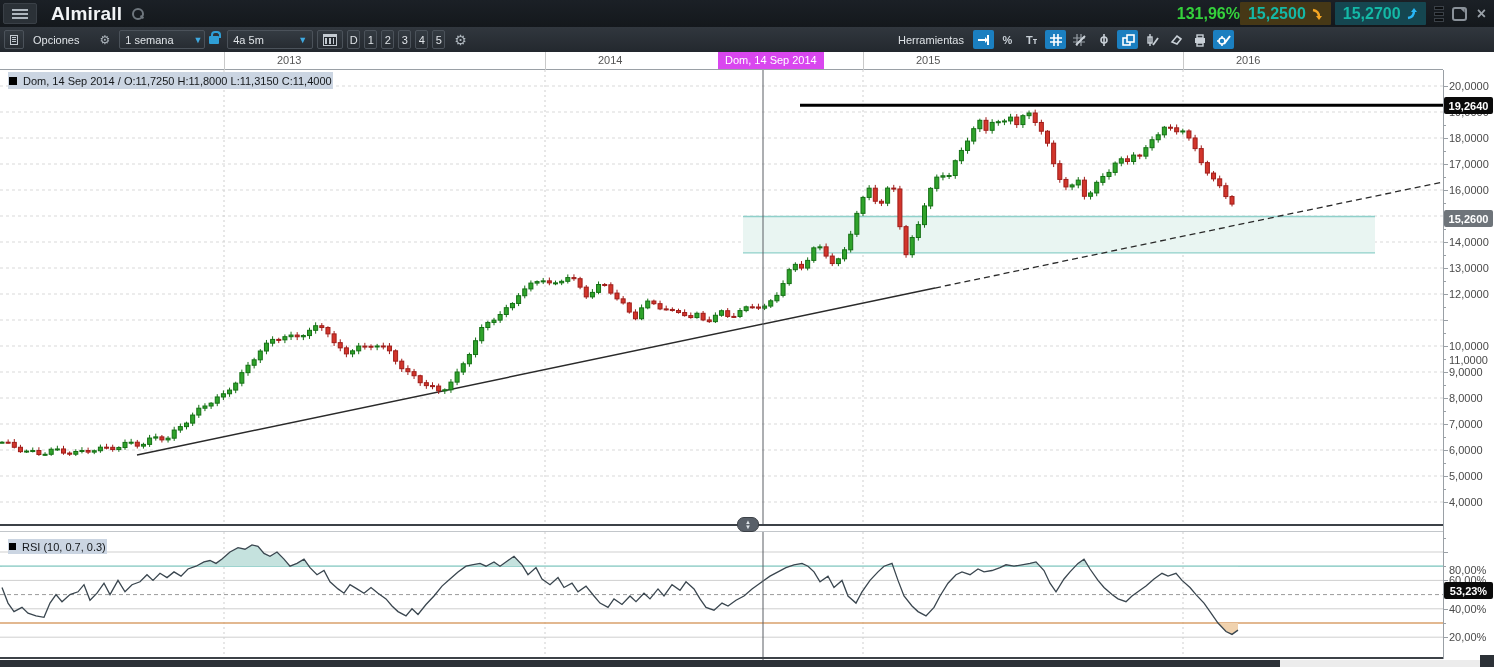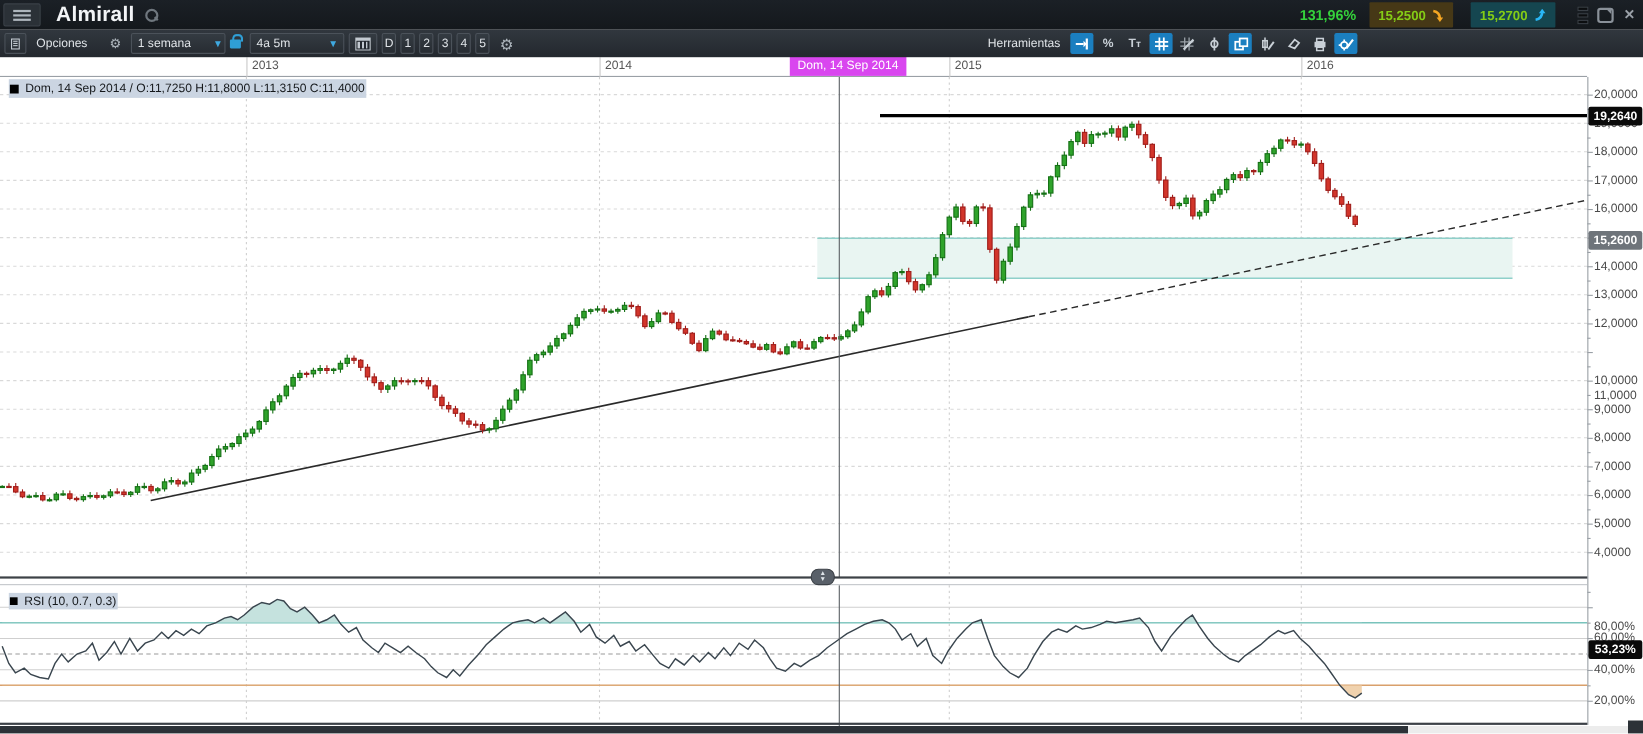--- a/index.html
+++ b/index.html
@@ -13,23 +13,23 @@
   #hamburger { width:34px; height:21px; margin-left:3px; background:#2b3137; border:1px solid #3a4047;
                border-radius:2px; display:flex; flex-direction:column; justify-content:center; gap:2px; align-items:center; cursor:pointer; }
   #hamburger i { display:block; width:16px; height:2px; background:#aeb6bd; }
   #title { color:#f2f4f6; font-size:19px; font-weight:bold; margin-left:14px; letter-spacing:.2px; }
   .mag { position:relative; width:12px; height:12px; margin-left:10px; }
   .mag::before { content:""; position:absolute; left:0; top:0; width:8px; height:8px;
                  border:2px solid #6f777e; border-radius:50%; }
   .mag::after { content:""; position:absolute; left:8px; top:8px; width:4px; height:2px;
                 background:#6f777e; transform:rotate(45deg); }
   #topbar-right { margin-left:auto; display:flex; align-items:center; height:100%; }
-  #pct { color:#35d23c; font-size:13px; font-weight:bold; margin-right:12px; }
+  #pct { color:#35d23c; font-size:16px; font-weight:bold; }
   .price-btn { height:23px; padding:0 8px; display:flex; align-items:center; gap:5px;
-               color:#84cc16; font-size:12px; font-weight:bold; cursor:pointer; border-radius:1px; margin-right:16px; }
+               color:#14b8a6; font-size:16px; font-weight:bold; cursor:pointer; border-radius:1px; margin-right:4px; }
   #sell-btn { background:#463816; }
   #buy-btn  { background:#154650; }
   #grip { width:12px; height:22px; display:flex; flex-direction:column; gap:2px; justify-content:center; margin:0 6px 0 4px; cursor:pointer; }
   #grip i { display:block; width:10px; height:4px; background:#0c0e10; border:1px solid #3a4047; }
   #popout { width:15px; height:14px; border:2px solid #8a9199; border-radius:3px; position:relative; margin-right:10px; cursor:pointer; }
   #popout::after { content:"◥"; position:absolute; right:0px; top:-3px; font-size:7px; color:#8a9199; }
   #close-x { color:#9aa1a8; font-size:16px; font-weight:bold; margin-right:8px; cursor:pointer; line-height:1; }
 
   
   #toolbar { position:absolute; left:0; top:27px; width:1494px; height:25px;
@@ -53,21 +53,21 @@
   #tools { margin-left:auto; display:flex; align-items:center; margin-right:260px; }
   #tools .label { margin-right:6px; }
   .icon-btn { width:21px; height:19px; border-radius:2px; display:flex; align-items:center; justify-content:center; margin-left:3px; cursor:pointer; }
   .icon-btn.sel { background:#1b7fc0; }
   .icon-btn svg { display:block; }
   .glyph { font-size:11px; color:#c9d0d7; font-weight:bold; }
 
   
   #year-header { position:absolute; left:0; top:52px; width:1443px; height:18px; background:#fff;
                  border-bottom:1px solid #9aa0a6; z-index:10; }
-  .year-label { position:absolute; top:2px; font-size:11px; color:#555; }
+  .year-label { position:absolute; top:2px; font-size:11px; color:#555;margin-left:48px; }
   .year-tick { position:absolute; top:0; width:1px; height:18px; background:#c9c9c9; }
   #axis-col { position:absolute; left:1443px; top:52px; width:51px; height:607px; background:#fff; z-index:10; }
   #axis-line { position:absolute; left:1443px; top:70px; width:1px; height:589px; background:#9aa0a6; z-index:11; }
   .price-label { position:absolute; left:1449px; font-size:11px; color:#4a4a4a; z-index:11; }
   .tick { position:absolute; left:1443px; height:1px; background:#9aa0a6; z-index:11; }
   .badge { position:absolute; left:1444px; width:49px; height:17px; color:#fff; font-size:11px; font-weight:bold;
            display:flex; align-items:center; justify-content:center; border-radius:2px; z-index:12; }
   .badge.black { background:#0a0a0a; }
   .badge.gray  { background:#6e747a; }
   #tooltip-date { position:absolute; top:51px; height:18px; padding:0 7px; background:#d946ef; color:#fff;

